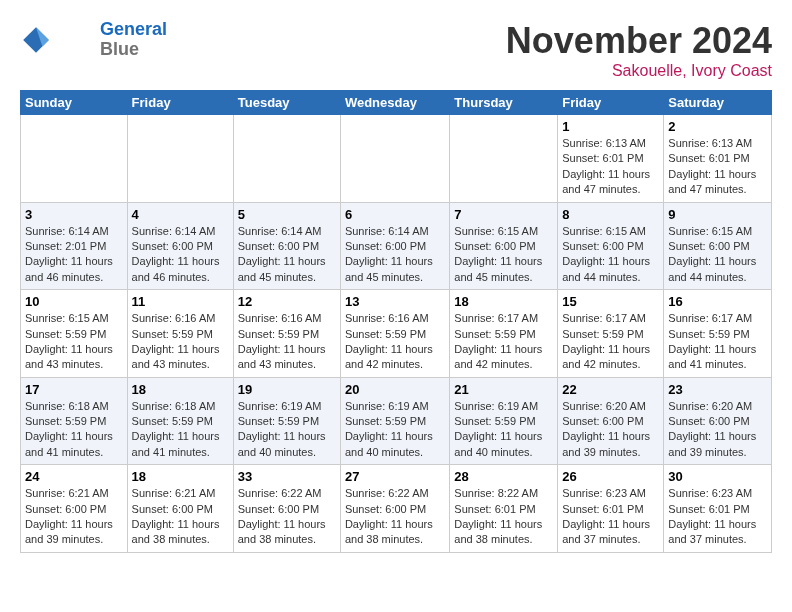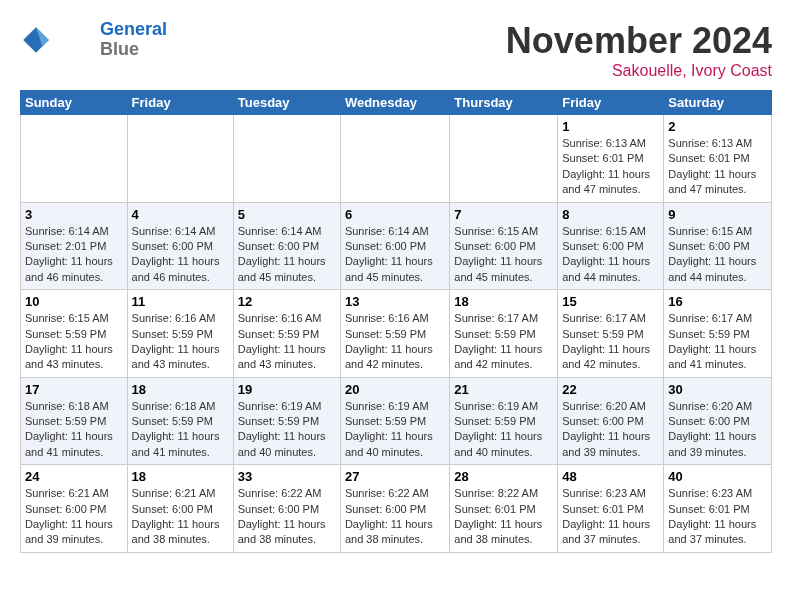--- a/index.html
+++ b/index.html
@@ -258,21 +258,21 @@
 Sunset: 5:59 PM
 Daylight: 11 hours and 40 minutes.</div>
         </td>
         <td>
           <span class="day-num">22</span>
           <div class="day-info">Sunrise: 6:20 AM
 Sunset: 6:00 PM
 Daylight: 11 hours and 39 minutes.</div>
         </td>
         <td>
-          <span class="day-num">30</span>
+          <span class="day-num">23</span>
           <div class="day-info">Sunrise: 6:20 AM
 Sunset: 6:00 PM
 Daylight: 11 hours and 39 minutes.</div>
         </td>
       </tr>
       <tr>
         <td>
           <span class="day-num">24</span>
           <div class="day-info">Sunrise: 6:21 AM
 Sunset: 6:00 PM
@@ -296,26 +296,26 @@
 Sunset: 6:00 PM
 Daylight: 11 hours and 38 minutes.</div>
         </td>
         <td>
           <span class="day-num">28</span>
           <div class="day-info">Sunrise: 8:22 AM
 Sunset: 6:01 PM
 Daylight: 11 hours and 38 minutes.</div>
         </td>
         <td>
-          <span class="day-num">48</span>
+          <span class="day-num">26</span>
           <div class="day-info">Sunrise: 6:23 AM
 Sunset: 6:01 PM
 Daylight: 11 hours and 37 minutes.</div>
         </td>
         <td>
-          <span class="day-num">40</span>
+          <span class="day-num">30</span>
           <div class="day-info">Sunrise: 6:23 AM
 Sunset: 6:01 PM
 Daylight: 11 hours and 37 minutes.</div>
         </td>
       </tr>
     </tbody>
 </table>
 
 </body></html>

